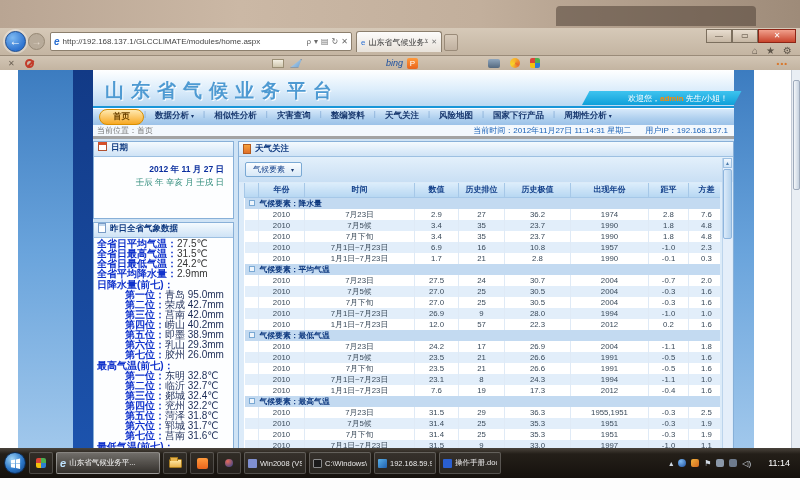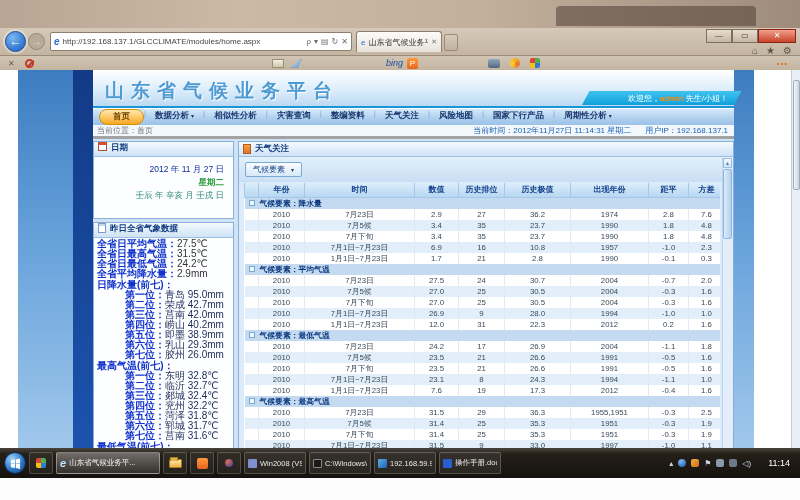--- a/index.html
+++ b/index.html
@@ -60,21 +60,21 @@
   #crumb{color:#777;margin-left:4px}
   #crumb-right{margin-left:auto;display:flex;gap:14px;color:#1a62b8;margin-right:6px;white-space:nowrap}
 
   
   .panel{position:absolute;background:#fdfeff;border:1px solid #88b0d8}
   .panel-head{height:15px;background:linear-gradient(180deg,#f4fafe,#cfe3f6);border-bottom:1px solid #9dc0e2;display:flex;gap:4px;padding:0 4px;font-size:8.5px;font-weight:bold;color:#0f3a80}
   .cal-ico{width:9px;height:9px;background:#fff;border:1px solid #b05030;border-top:3px solid #d6502a}
   .doc-ico{width:8px;height:10px;background:#fff;border:1px solid #7a9cc6;box-shadow:inset 0 2px 0 #c2d8ee}
   #date-panel{left:20px;top:71px;width:141px;height:78px}
   #date-body{padding:6px 9px 0 0;text-align:right;line-height:13px;font-size:8.5px}
-  .dt-line1{color:#0b2f9e;font-weight:normal}
+  .dt-line1{color:#0b2f9e;font-weight:bold}
   .dt-line2{color:#2f9e41;font-weight:bold}
   .dt-line3{color:#0b2f9e}
   .dt-line4{color:#2e8b7a}
   #weather-panel{left:20px;top:152px;width:141px;height:256px;overflow:hidden;border-bottom:none}
   #weather-stats{padding:1px 3px 0 3px;font-size:10px;line-height:10px;white-space:nowrap}
   .stat-row{display:flex}
   .stat-label{color:#1133cc;font-weight:bold}
   .stat-value{color:#333}
   .grp-title{color:#1133cc;font-weight:bold;margin-top:1px}
   .rank-row{display:flex;padding-left:28px}
@@ -219,21 +219,20 @@
       </span>
     </div>
 
     <div class="panel" id="date-panel">
       <div class="panel-head">
         <span class="cal-ico"></span>
         <span>日期</span>
       </div>
       <div id="date-body">
         <div class="dt-line1">2012 年 11 月 27 日</div>
-        <div class="dt-line2">星期二</div>
         <div class="dt-line4">壬辰 年 辛亥 月 壬戌 日</div>
       </div>
     </div>
 
     <div class="panel" id="weather-panel">
       <div class="panel-head">
         <span class="doc-ico"></span>
         <span>昨日全省气象数据</span>
       </div>
       <div id="weather-stats">
@@ -468,21 +467,21 @@
                 <td>28.0</td>
                 <td>1994</td>
                 <td>-1.0</td>
                 <td>1.0</td>
               </tr>
               <tr>
                 <td></td>
                 <td>2010</td>
                 <td>1月1日~7月23日</td>
                 <td>12.0</td>
-                <td>31</td>
+                <td>57</td>
                 <td>22.3</td>
                 <td>2012</td>
                 <td>0.2</td>
                 <td>1.6</td>
               </tr>
               <tr class="group-row">
                 <td colspan="9"><span class="toggle"></span><span>气候要素：最低气温</span></td>
               </tr>
               <tr>
                 <td></td>

